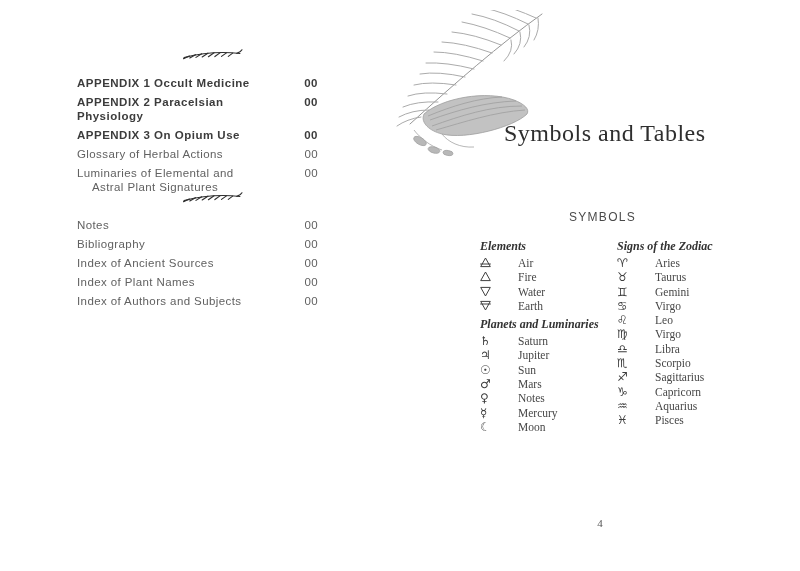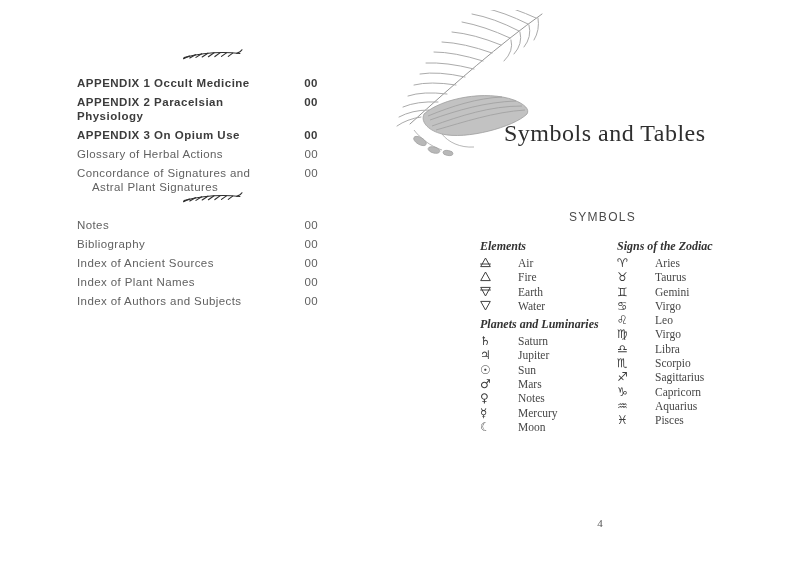--- a/index.html
+++ b/index.html
@@ -84,21 +84,21 @@
   </div>
   <div class="toc-row bold">
     <span class="toc-label">APPENDIX 3 On Opium Use</span>
     <span class="toc-page">00</span>
   </div>
   <div class="toc-row">
     <span class="toc-label">Glossary of Herbal Actions</span>
     <span class="toc-page">00</span>
   </div>
   <div class="toc-row">
-    <span class="toc-label"><span>Concordance of Signatures and</span><br><span class="indent">Astral Plant Signatures</span></span>
+    <span class="toc-label"><span>Luminaries of Elemental and</span><br><span class="indent">Astral Plant Signatures</span></span>
     <span class="toc-page">00</span>
   </div>
 </div>
 
 <svg class="ornament ornament-2" viewBox="0 0 60 14">
   <g stroke="#2f2f2f" stroke-width="1.1" fill="none" stroke-linecap="round">
     <path d="M3 10 Q 30 3 57 6"></path>
     <path d="M8 8.4 L2.5 11"></path>
       <path d="M14 7.2 L8.5 10.4"></path>
       <path d="M20 6.3 L14.5 9.8"></path>
@@ -188,33 +188,33 @@
     <span class="sym-name">Air</span>
   </div>
   <div class="sym-row">
     <span class="sym-icon"><svg viewBox="0 0 11 11">
           <path d="M5.5 1 L10.3 9.6 L0.7 9.6 Z" fill="none" stroke="#3f3f3f" stroke-width="1"></path>
         </svg></span>
     <span class="sym-name">Fire</span>
   </div>
   <div class="sym-row">
     <span class="sym-icon"><svg viewBox="0 0 11 11">
+          <path d="M0.7 1.4 L10.3 1.4 L5.5 10 Z" fill="none" stroke="#3f3f3f" stroke-width="1"></path>
+        </svg></span>
+    <span class="sym-name">Water</span>
+  </div>
+  <div class="sym-row">
+    <span class="sym-icon"><svg viewBox="0 0 11 11">
           <g fill="none" stroke="#3f3f3f" stroke-width="1">
             <path d="M0.7 1.4 L10.3 1.4 L5.5 10 Z"></path>
             <path d="M0.2 4 L10.8 4"></path>
           </g>
         </svg></span>
     <span class="sym-name">Earth</span>
   </div>
-  <div class="sym-row">
-    <span class="sym-icon"><svg viewBox="0 0 11 11">
-          <path d="M0.7 1.4 L10.3 1.4 L5.5 10 Z" fill="none" stroke="#3f3f3f" stroke-width="1"></path>
-        </svg></span>
-    <span class="sym-name">Water</span>
-  </div>
 
   <p class="sym-col-heading gap">Planets and Luminaries</p>
   <div class="sym-row">
     <span class="sym-glyph">♄</span>
     <span class="sym-name">Saturn</span>
   </div>
   <div class="sym-row">
     <span class="sym-glyph">♃</span>
     <span class="sym-name">Jupiter</span>
   </div>

